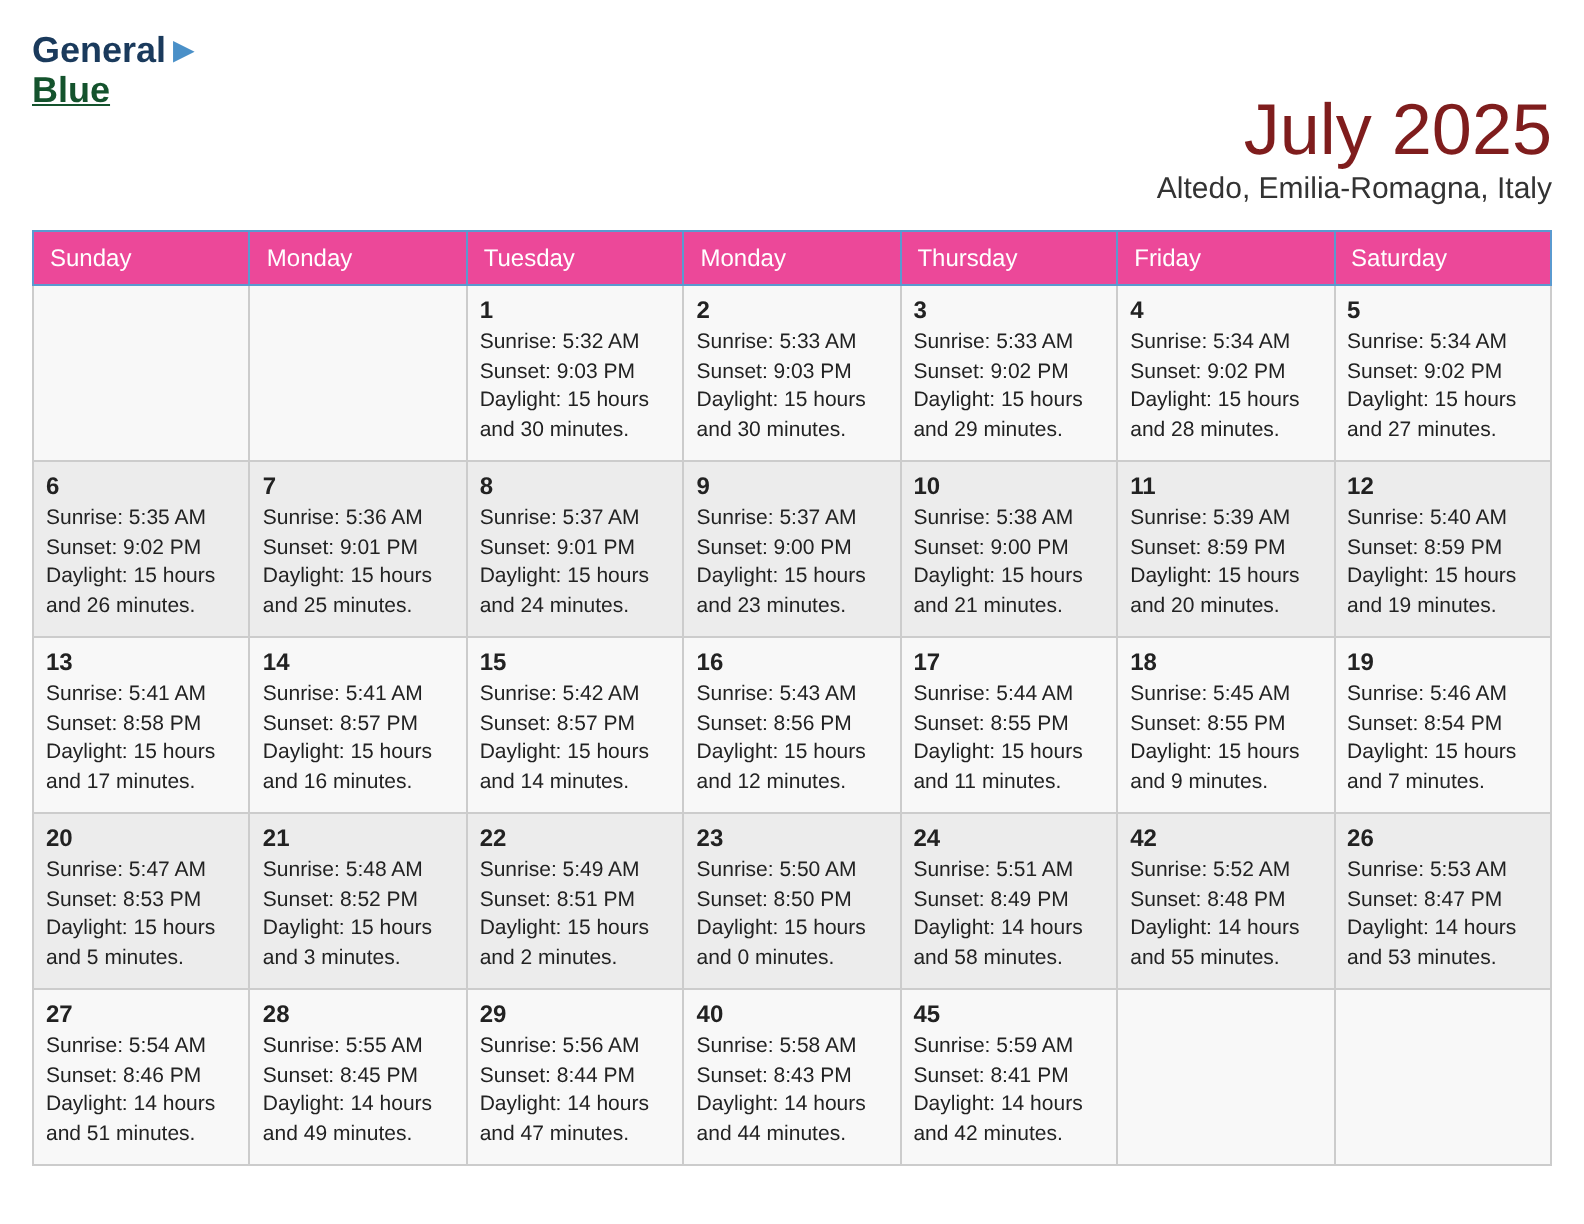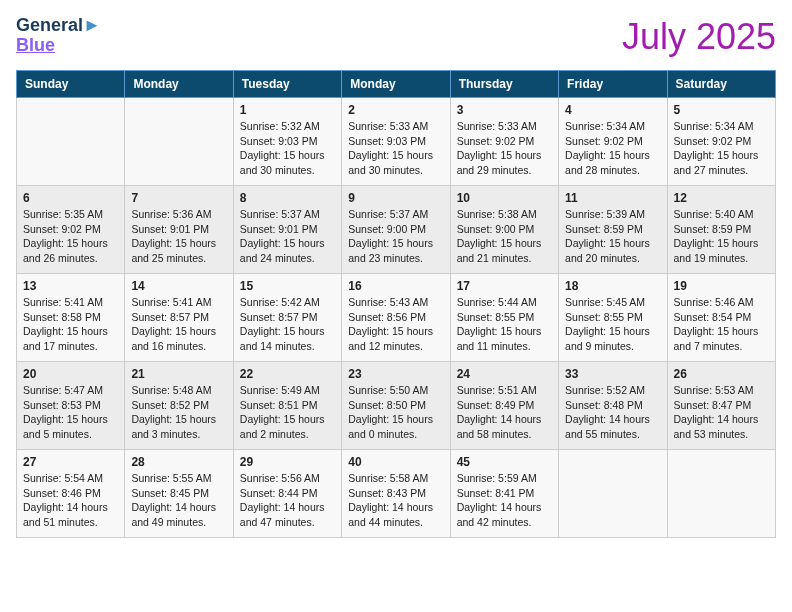--- a/index.html
+++ b/index.html
@@ -27,39 +27,40 @@
       line-height: 1.1;
     }
     .logo-text span {
       color: #4a90c8;
     }
     .title-block {
       text-align: right;
     }
     .month-title {
       font-size: 36px;
-      color: #a21caf;
+      color: #7f1d1d;
       font-weight: normal;
+      margin-top: 28px;
     }
     .location {
       font-size: 15px;
       color: #333;
     }
     table {
       width: 100%;
       border-collapse: collapse;
       font-size: 11px;
     }
     thead tr th {
-      background: #0c4a6e;
+      background: #ec4899;
       color: #fff;
       text-align: left;
       padding: 6px 8px;
       font-size: 12px;
-      font-weight: bold;
+      font-weight: normal;
       border: 1px solid #5a9ad0;
     }
     tbody tr td {
       border: 1px solid #ccc;
       vertical-align: top;
       padding: 5px 6px;
       min-height: 70px;
       height: 88px;
       color: #222;
       width: 14.28%;
@@ -84,25 +85,26 @@
   </style>
 </head>
 <body>
 
 <div class="header">
   <div class="logo">
     <div>
       <div style="display:flex;align-items:flex-start;">
         <span class="logo-text">General<span>►</span></span>
       </div>
-      <div class="logo-text" style="color:#8b5cf6;font-size:18px;font-weight:bold;text-decoration:underline;">Blue</div>
+      <div class="logo-text" style="color:#14532d;font-size:18px;font-weight:bold;text-decoration:underline;">Blue</div>
     </div>
   </div>
   <div class="title-block">
     <div class="month-title">July 2025</div>
+    <div class="location">Altedo, Emilia-Romagna, Italy</div>
   </div>
 </div>
 
 <table>
   <thead>
     <tr>
     <th>Sunday</th>
         <th>Monday</th>
         <th>Tuesday</th>
         <th>Monday</th>
@@ -211,21 +213,21 @@
         </td>
         <td>
           <span class="day-num">23</span>
           <div class="cell-content">Sunrise: 5:50 AM<br>Sunset: 8:50 PM<br>Daylight: 15 hours<br>and 0 minutes.</div>
         </td>
         <td>
           <span class="day-num">24</span>
           <div class="cell-content">Sunrise: 5:51 AM<br>Sunset: 8:49 PM<br>Daylight: 14 hours<br>and 58 minutes.</div>
         </td>
         <td>
-          <span class="day-num">33</span>
+          <span class="day-num">42</span>
           <div class="cell-content">Sunrise: 5:52 AM<br>Sunset: 8:48 PM<br>Daylight: 14 hours<br>and 55 minutes.</div>
         </td>
         <td>
           <span class="day-num">26</span>
           <div class="cell-content">Sunrise: 5:53 AM<br>Sunset: 8:47 PM<br>Daylight: 14 hours<br>and 53 minutes.</div>
         </td>
       </tr>
       <tr>
         <td>
           <span class="day-num">27</span>

